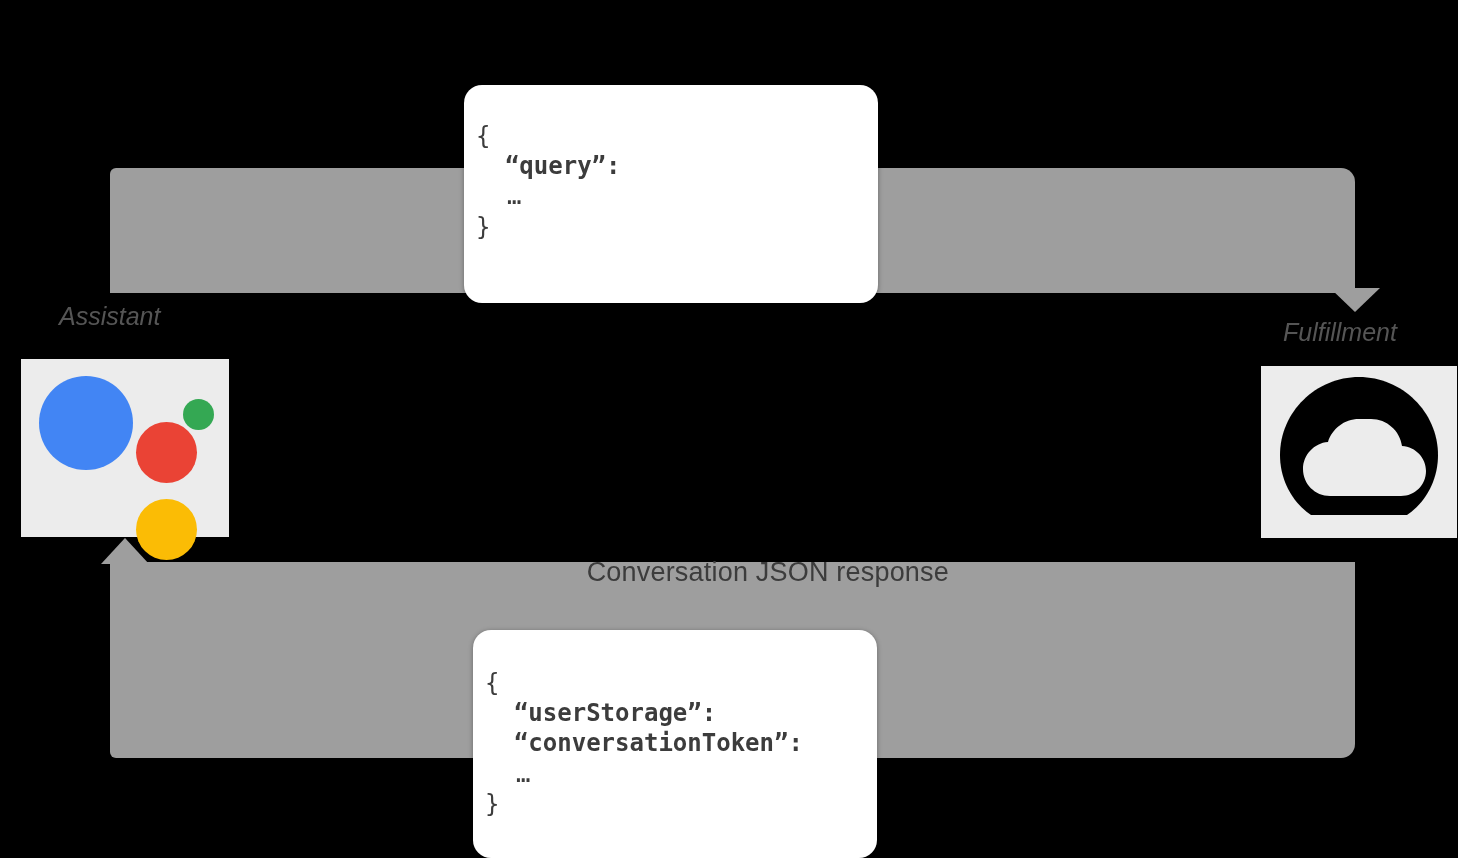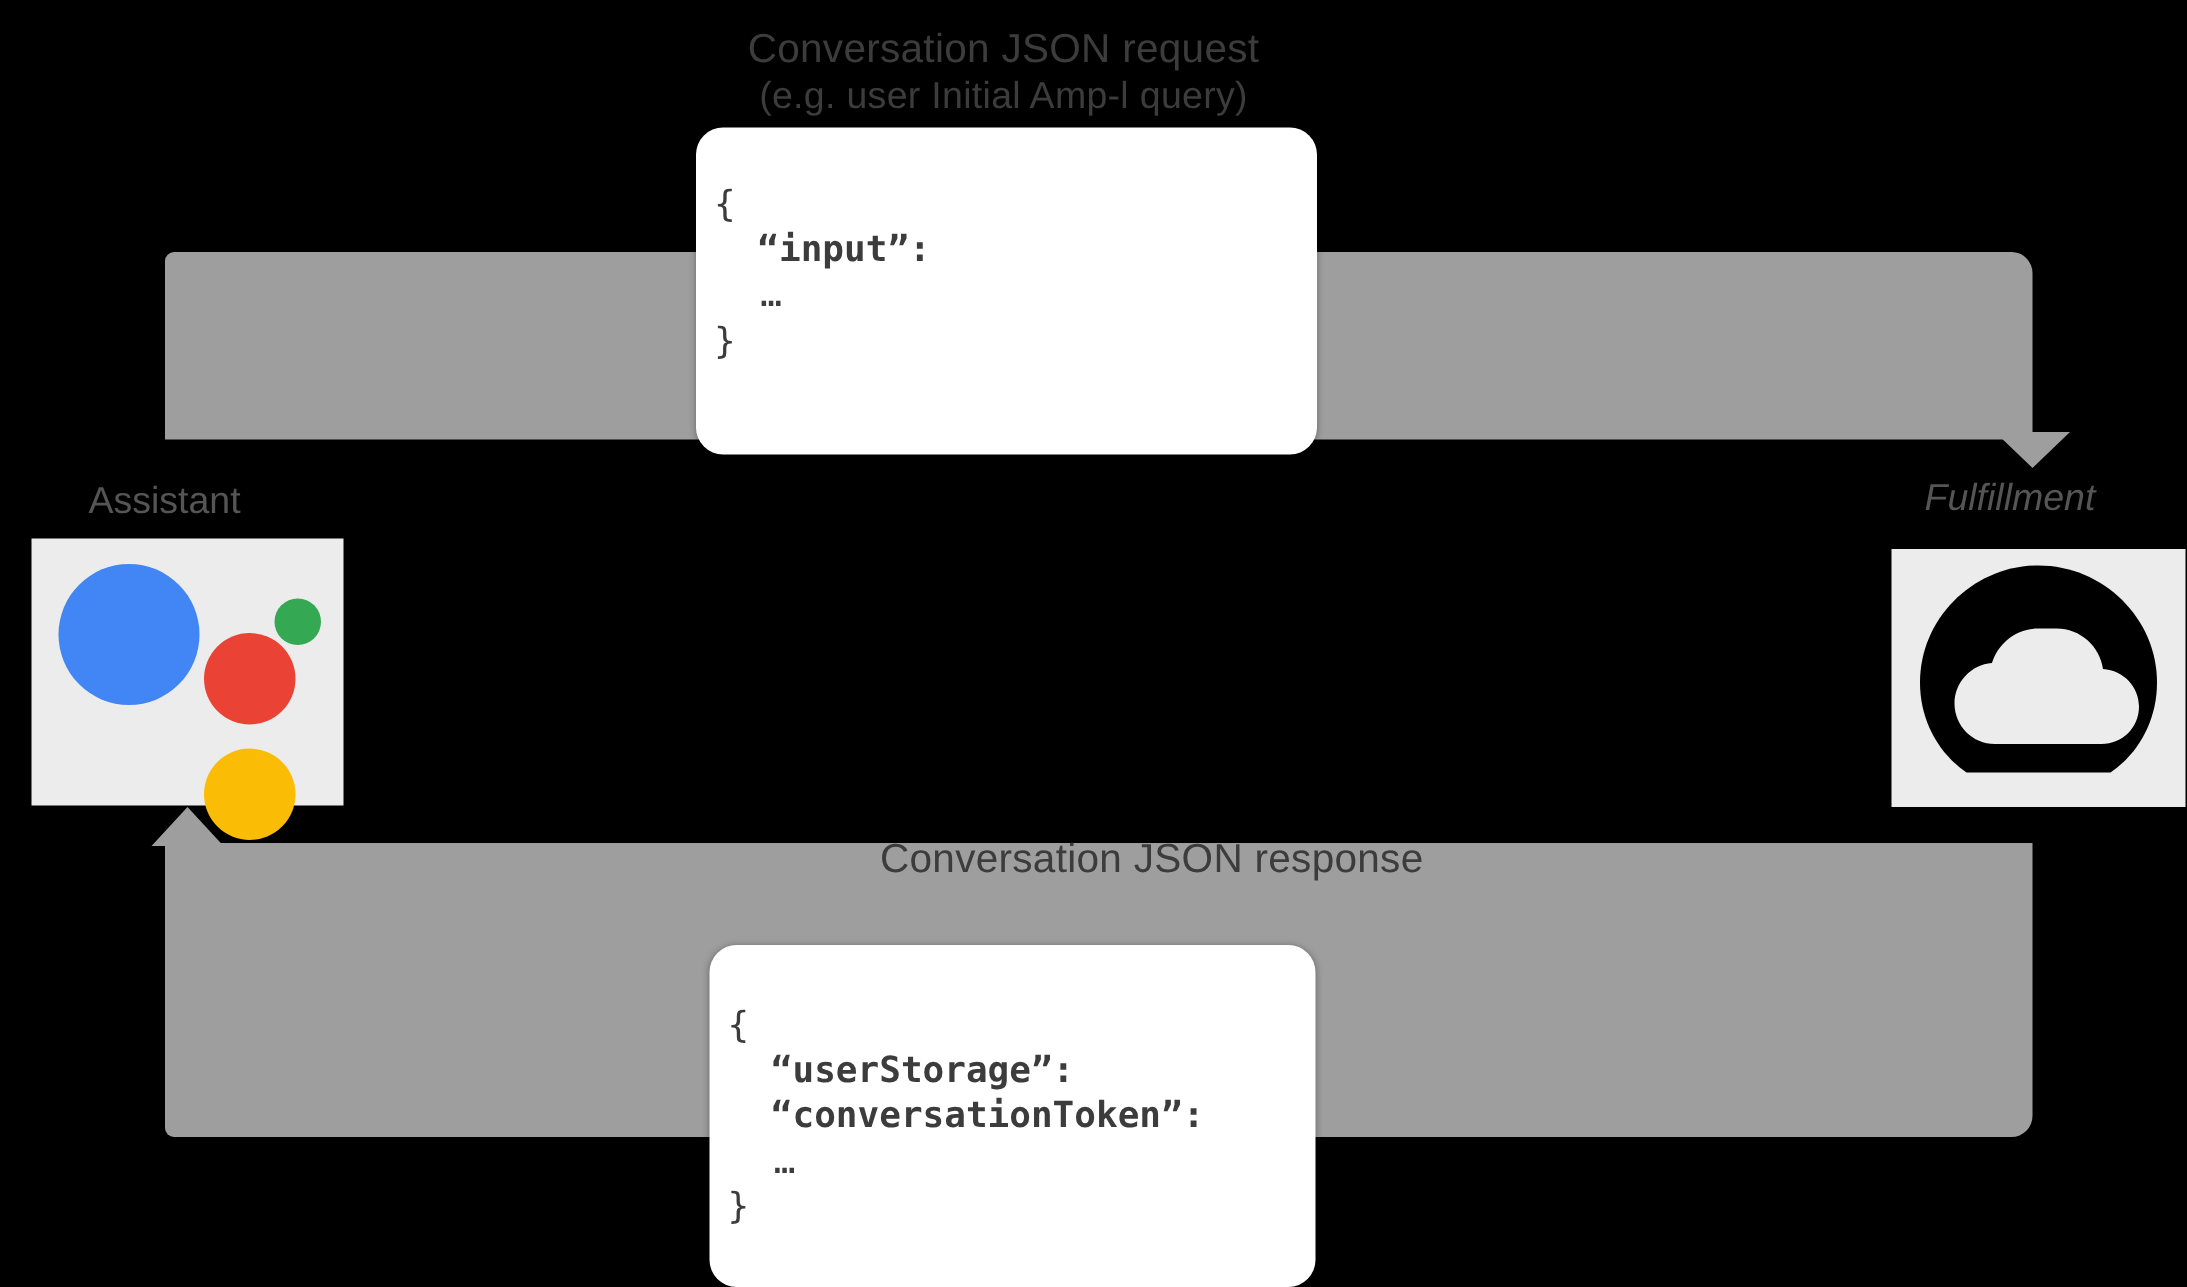--- a/index.html
+++ b/index.html
@@ -92,21 +92,22 @@
 
   
   .node-label {
     position: absolute;
     color: #555555;
     font-size: 25px;
     font-weight: 400;
   }
   #label-assistant {
     left: 59px;
-    top: 320px;
+    top: 302px;
+    font-style: italic;
   }
   #label-fulfillment {
     left: 1283px;
     top: 318px;
     font-style: italic;
   }
 
   
   .node-tile {
     position: absolute;
@@ -173,24 +174,20 @@
 <body>
 
 <div id="stage">
 
   <div class="arrow-band" id="arrow-request-shaft"></div>
   <div id="arrow-request-head"></div>
 
   <div class="arrow-band" id="arrow-response-shaft"></div>
   <div id="arrow-response-head"></div>
 
-  <div class="band-label" id="label-request">
-    <span class="title">Conversation JSON request</span>
-    <span class="subtitle">(e.g. user Initial Amp-l query)</span>
-  </div>
 
   <div class="band-label" id="label-response">
     <span class="title">Conversation JSON response</span>
   </div>
 
   <div class="node-label" id="label-assistant">Assistant</div>
 
   <div class="node-tile" id="node-assistant">
     <span class="ga-dot ga-blue"></span>
     <span class="ga-dot ga-red"></span>
@@ -205,21 +202,21 @@
       <path d="M84 2 C127 2 163 37 163 80 C163 105 151 127 132 140 L36 140
                C17 127 5 105 5 80 C5 37 41 2 84 2 Z" fill="#000000"></path>
       <path d="M96 44 C112 44 125 56 127 71 C141 72 151 83 151 96
                C151 110 140 121 126 121 L55 121 C40 121 28 109 28 94
                C28 80 39 68 53 67 C57 54 69 44 84 44 Z" fill="#ececec"></path>
     </svg>
   </div>
 
   <div class="json-card" id="json-request">
     <span class="json-line json-brace">{</span>
-    <span class="json-line">  “input”:</span>
+    <span class="json-line">  “query”:</span>
     <span class="json-line json-ellipsis">  …</span>
     <span class="json-line json-brace">}</span>
   </div>
 
   <div class="json-card" id="json-response">
     <span class="json-line json-brace">{</span>
     <span class="json-line">  “userStorage”:</span>
     <span class="json-line">  “conversationToken”:</span>
     <span class="json-line json-ellipsis">  …</span>
     <span class="json-line json-brace">}</span>

